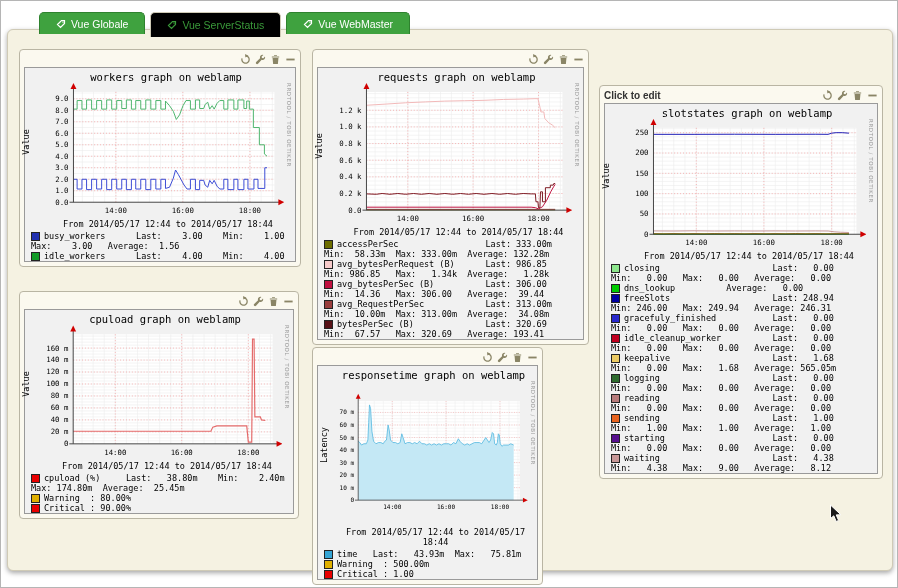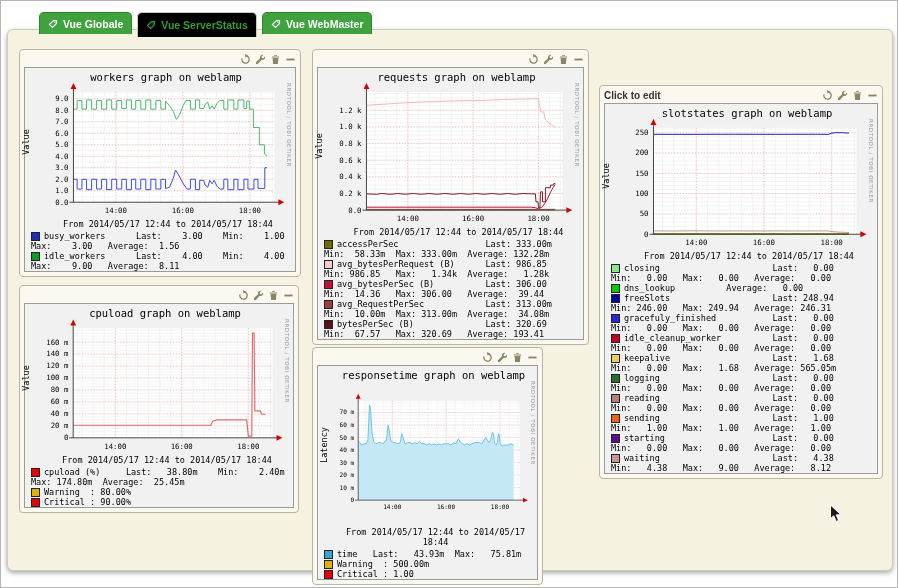--- a/index.html
+++ b/index.html
@@ -1,19 +1,19 @@
 <!DOCTYPE html>
 <html><head>
 <meta charset="utf-8">
 <style>
   html,body{margin:0;padding:0;background:#fff;}
   #screen{position:relative;width:898px;height:588px;background:#fff;border:1px solid #b5b5b5;box-sizing:border-box;overflow:hidden;font-family:"Liberation Sans",sans-serif;}
   #main-container{position:absolute;left:6px;top:28px;width:884px;height:540px;background:#f5f2e2;border:1px solid #cfcab6;border-radius:6px;box-shadow:0 2px 5px rgba(0,0,0,.35);}
   #tabs{position:absolute;left:38px;top:11px;height:24px;display:flex;z-index:3;}
-  .tab{display:flex;align-items:center;gap:5px;height:21px;padding:0 8px;margin-right:5px;background:#3fa23f;border:1px solid #2e822e;border-bottom:none;border-radius:5px 5px 0 0;font-size:10.5px;font-weight:bold;color:#fff;cursor:pointer;}
+  .tab{display:flex;align-items:center;gap:5px;height:21px;padding:0 16px;margin-right:5px;background:#3fa23f;border:1px solid #2e822e;border-bottom:none;border-radius:5px 5px 0 0;font-size:10.5px;font-weight:normal;color:#fff;cursor:pointer;}
   .tab.active{background:#000000;border-color:#cfcab6;color:#3a9a3a;height:24px;}
   .tab .tabicon{width:10px;height:10px;}
   .panel{position:absolute;background:#fbf9ef;border:1px solid #b9b5a3;border-radius:4px;padding:2px 4px 4px 4px;box-sizing:border-box;}
   .panel-header{height:15px;display:flex;align-items:center;justify-content:space-between;}
   .panel-header-title{font-size:10px;font-weight:bold;color:#333;}
   .panel-icons{display:flex;gap:4px;margin-left:auto;}
   .picon{width:11px;height:11px;color:#8a8566;cursor:pointer;}
   .graph-box{background:#f1f1f1;border:1px solid #9a9a9a;padding:3px 2px 0 2px;position:relative;}
   .graph-title{text-align:center;font-family:"DejaVu Sans Mono",monospace;font-size:10.5px;color:#000;padding-left:12px;white-space:nowrap;}
   .graph-mid{display:flex;align-items:stretch;}
@@ -154,21 +154,20 @@
             </svg>
         <div class="graph-watermark">
               <span>RRDTOOL / TOBI OETIKER</span>
             </div>
       </div>
       <div class="graph-date">From 2014/05/17 12:44 to 2014/05/17 18:44</div>
       <div class="graph-legend">
             <div class="legend-line"><span class="legend-swatch" style="background: rgb(32, 48, 176);"></span><span>busy_workers      Last:    3.00    Min:    1.00</span></div>
             <div class="legend-line"><span>Max:    3.00   Average:  1.56</span></div>
             <div class="legend-line"><span class="legend-swatch" style="background: rgb(17, 154, 39);"></span><span>idle_workers      Last:    4.00    Min:    4.00</span></div>
-            <div class="legend-line"><span>Max:    9.00   Average:  8.11</span></div>
           </div>
     </div>
   </div>
 
   <div class="panel" style="left: 304px; top: 19px; width: 277px;">
     <div class="panel-header">
       <span class="panel-header-title"></span>
       <span class="panel-icons">
         <svg class="picon" viewBox="0 0 12 12">
               <path d="M6 2 A4 4 0 1 1 2.2 4.8" fill="none" stroke="currentColor" stroke-width="1.4"></path>
@@ -410,21 +409,21 @@
             <div class="legend-line"><span class="legend-swatch" style="background: rgb(232, 100, 31);"></span><span>sending                      Last:   1.00</span></div>
             <div class="legend-line"><span>Min:   1.00   Max:   1.00   Average:   1.00</span></div>
             <div class="legend-line"><span class="legend-swatch" style="background: rgb(87, 15, 142);"></span><span>starting                     Last:   0.00</span></div>
             <div class="legend-line"><span>Min:   0.00   Max:   0.00   Average:   0.00</span></div>
             <div class="legend-line"><span class="legend-swatch" style="background: rgb(199, 151, 151);"></span><span>waiting                      Last:   4.38</span></div>
             <div class="legend-line"><span>Min:   4.38   Max:   9.00   Average:   8.12</span></div>
           </div>
     </div>
   </div>
 
-  <div class="panel" style="left: 11px; top: 255px; width: 280px;">
+  <div class="panel" style="left: 11px; top: 261px; width: 280px;">
     <div class="panel-header">
       <span class="panel-header-title"></span>
       <span class="panel-icons">
         <svg class="picon" viewBox="0 0 12 12">
               <path d="M6 2 A4 4 0 1 1 2.2 4.8" fill="none" stroke="currentColor" stroke-width="1.4"></path>
               <path d="M5.6 0 L9.2 1.9 L5.9 3.9 Z" fill="currentColor"></path>
             </svg>
         <svg class="picon" viewBox="0 0 12 12">
               <path d="M9.2 1.1 A2.8 2.8 0 0 0 5.5 4.6 L1.3 8.6 A1.35 1.35 0 0 0 3.3 10.6 L7.3 6.4 A2.8 2.8 0 0 0 10.9 2.8 L9.1 4.5 L7.5 4.3 L7.3 2.7 Z" fill="currentColor"></path>
             </svg>

